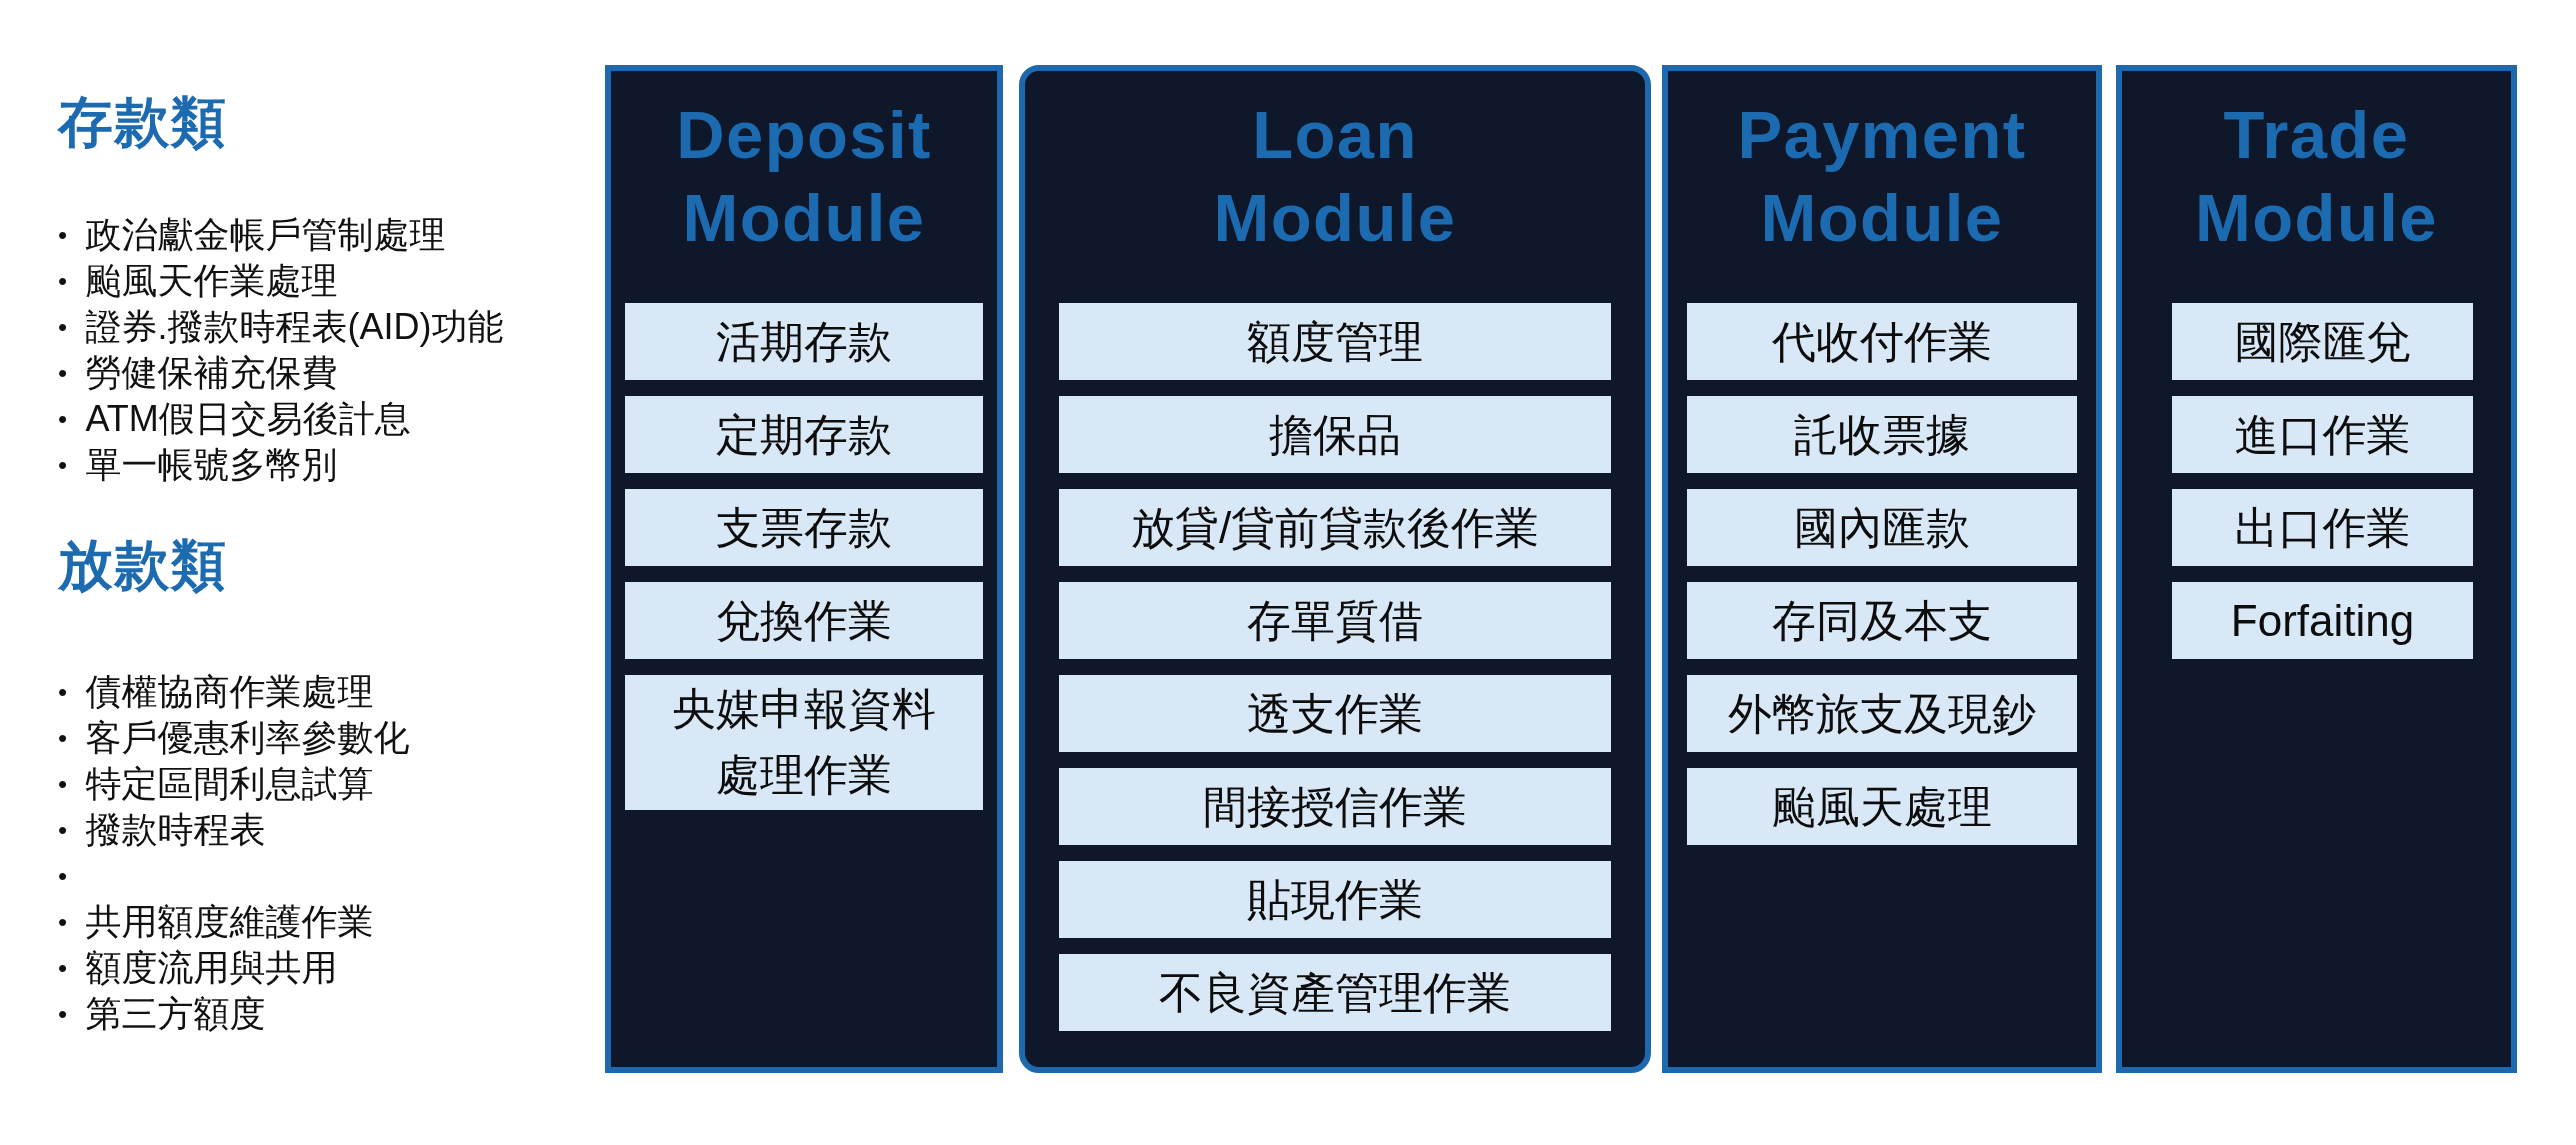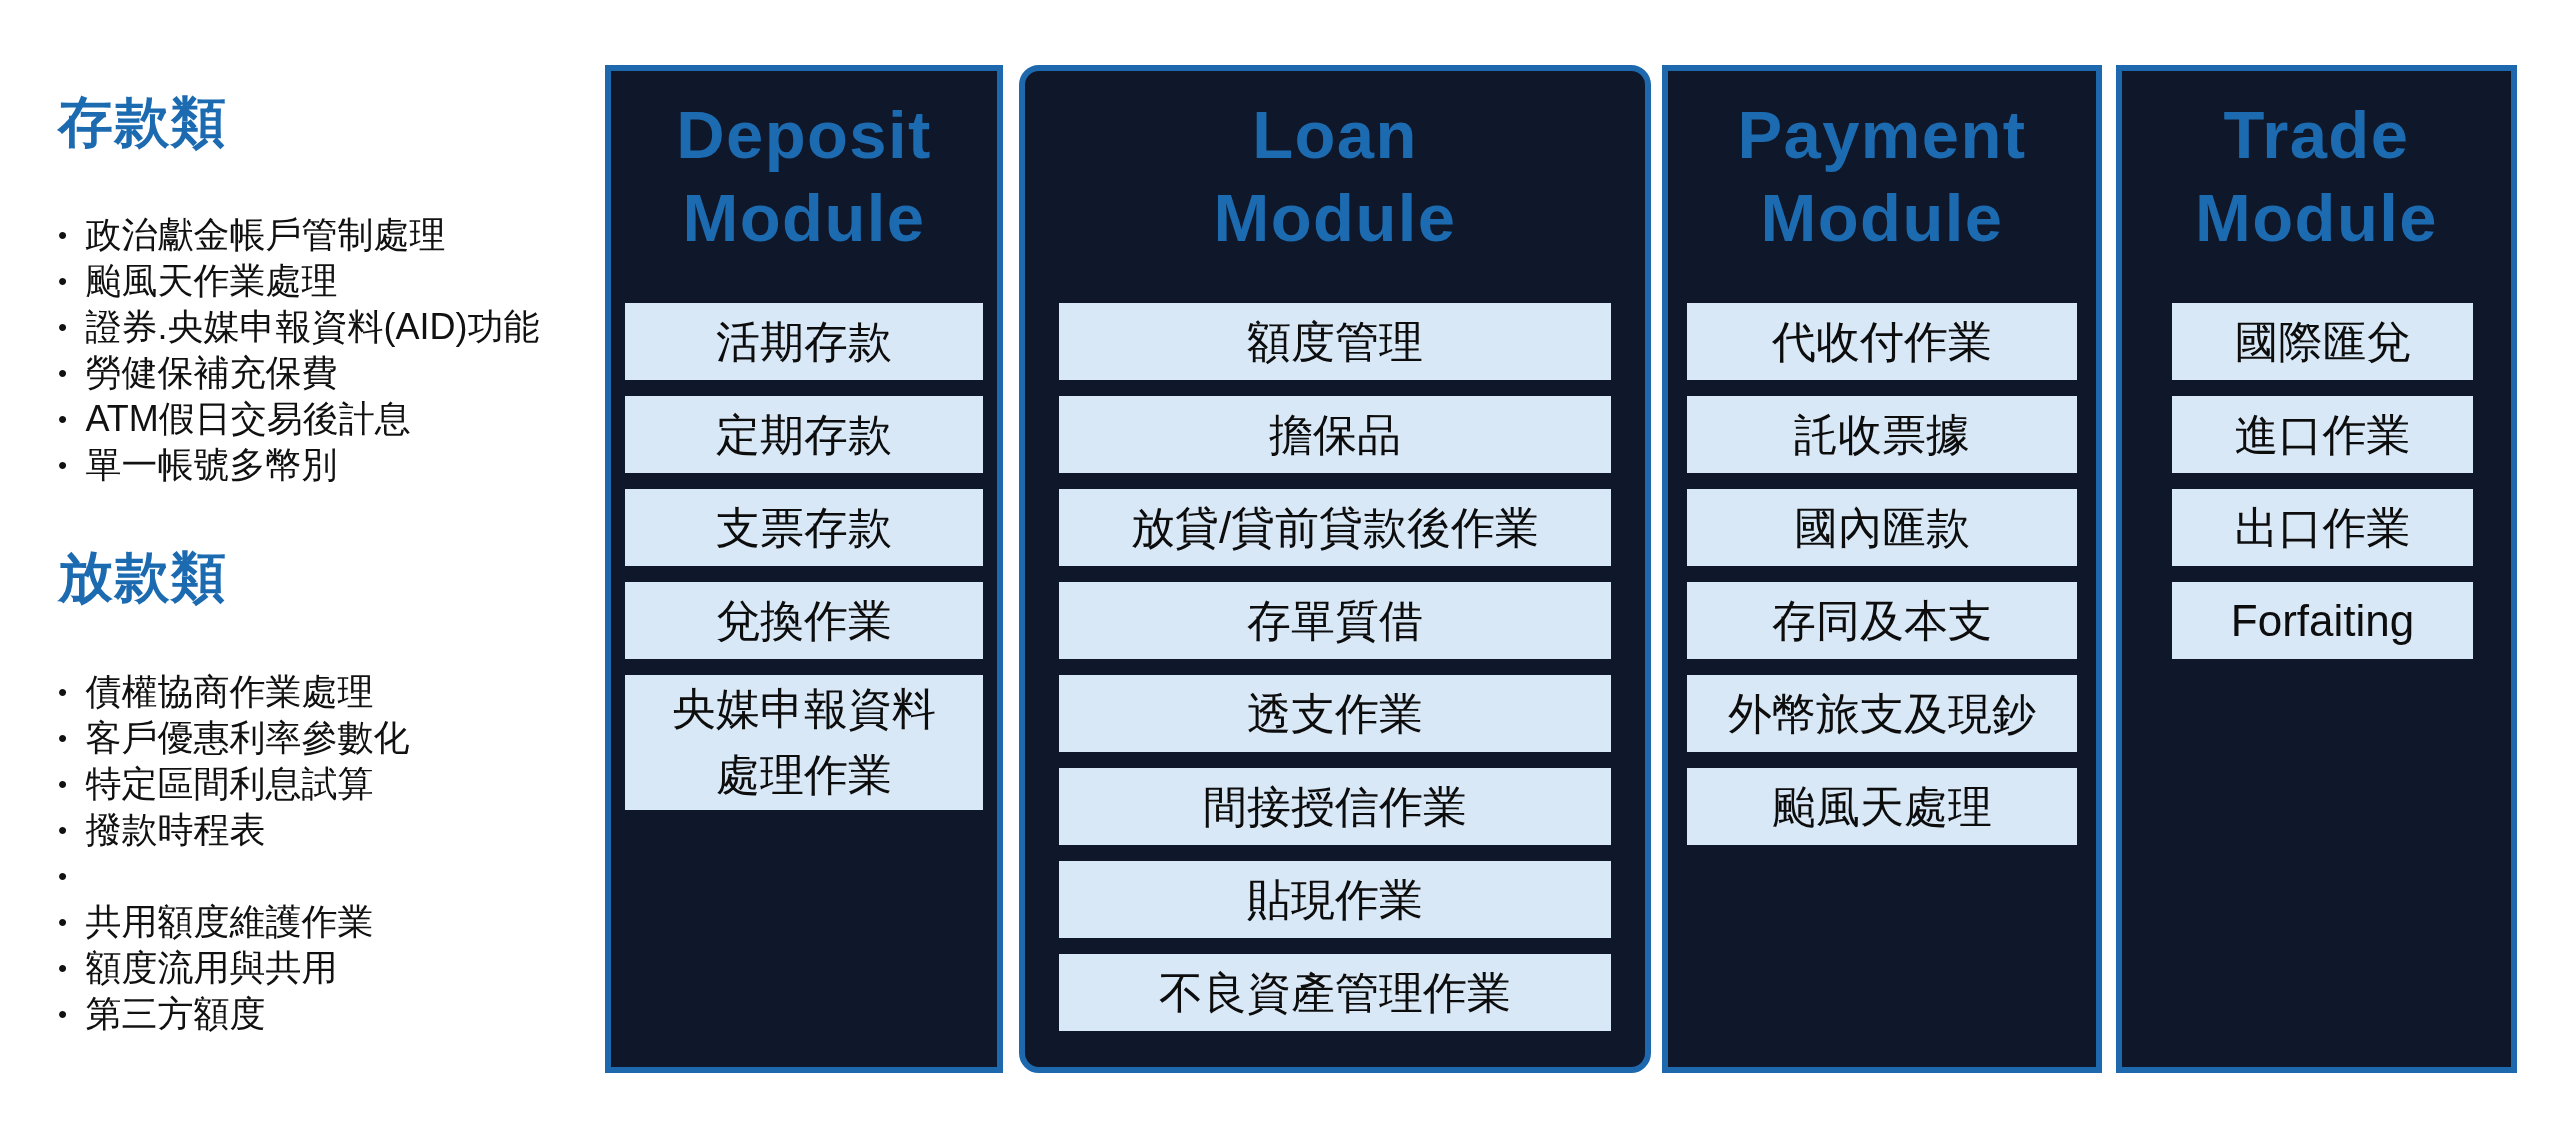--- a/index.html
+++ b/index.html
@@ -23,21 +23,21 @@
   .sidebar{
     position:absolute;left:58px;top:0;width:550px;height:1145px;
   }
   .sidebar-section{position:static;}
   .sidebar-heading{
     position:absolute;left:0;
     font-size:55px;font-weight:700;color:var(--accent);
     line-height:1.1;letter-spacing:1.4px;
   }
   .sec-0 .sidebar-heading{top:92px;}
-  .sec-1 .sidebar-heading{top:547px;}
+  .sec-1 .sidebar-heading{top:535px;}
   .sidebar-list{position:absolute;left:0;right:0;}
   .sec-0 .sidebar-list{top:212px;}
   .sec-1 .sidebar-list{top:669px;}
   .sidebar-item{
     display:flex;align-items:center;
     height:46px;line-height:46px;
     font-size:36px;color:#111;white-space:nowrap;
   }
   .bullet{
     flex:0 0 27.5px;width:27.5px;
@@ -93,21 +93,21 @@
           <div class="sidebar-item">
             <span class="bullet">•</span>
             <span class="sidebar-item-label">政治獻金帳戶管制處理</span>
           </div>
           <div class="sidebar-item">
             <span class="bullet">•</span>
             <span class="sidebar-item-label">颱風天作業處理</span>
           </div>
           <div class="sidebar-item">
             <span class="bullet">•</span>
-            <span class="sidebar-item-label">證券.央媒申報資料(AID)功能</span>
+            <span class="sidebar-item-label">證券.撥款時程表(AID)功能</span>
           </div>
           <div class="sidebar-item">
             <span class="bullet">•</span>
             <span class="sidebar-item-label">勞健保補充保費</span>
           </div>
           <div class="sidebar-item">
             <span class="bullet">•</span>
             <span class="sidebar-item-label">ATM假日交易後計息</span>
           </div>
           <div class="sidebar-item">

